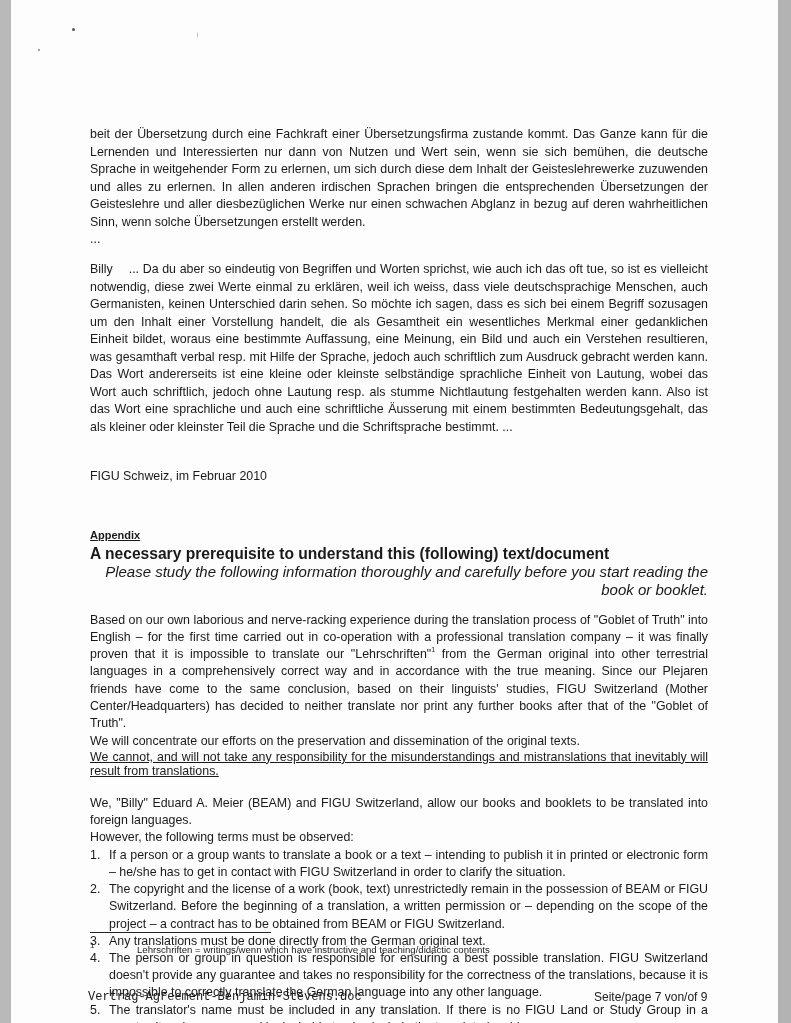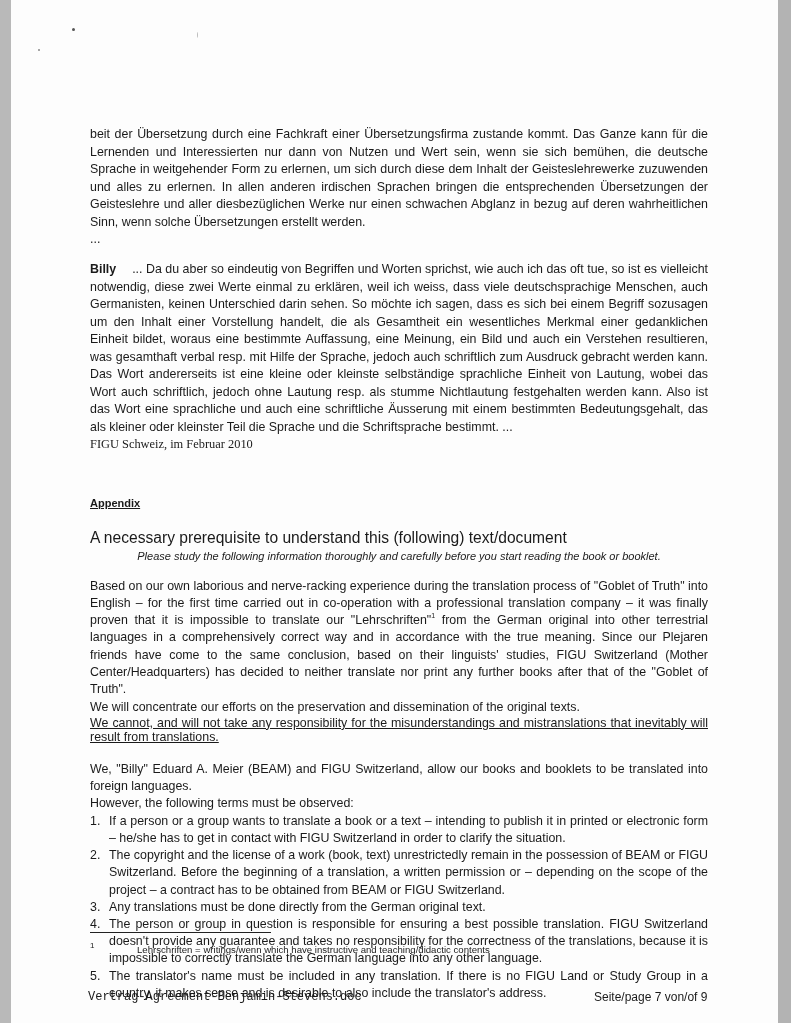--- a/index.html
+++ b/index.html
@@ -8,25 +8,25 @@
       background: #fdfdfd;
       font-family: "Liberation Sans", sans-serif;
       color: #1a1a1a;
     }
     .edge-left { position: absolute; left: 0; top: 0; width: 11px; height: 1023px; background: #b9b9b9; }
     .edge-right { position: absolute; right: 0; top: 0; width: 13px; height: 1023px; background: #b3b3b3; }
     .speck { position: absolute; background: #555; border-radius: 50%; }
     .page { position: absolute; left: 90px; top: 126px; width: 618px; }
     p { margin: 0; font-size: 12.4px; line-height: 17.5px; text-align: justify; }
     .ellipsis { font-size: 12.4px; line-height: 12px; margin-top: 2px; }
-    .billy-label { font-weight: bold; margin-right: 16px; }
+    .billy-label { font-weight: normal; margin-right: 16px; }
     .signature { margin-top: 0; }
     .appendix { font-weight: bold; text-decoration: underline; font-size: 11px; line-height: 17px; }
-    .heading { font-weight: normal; font-size: 15.6px; line-height: 19px; margin-top: 16px; }
-    .subheading { font-style: italic; font-size: 11px; line-height: 18px; text-align: center; }
+    .heading { font-weight: bold; font-size: 15.6px; line-height: 19px; }
+    .subheading { font-style: italic; font-size: 15px; line-height: 18px; text-align: right; }
     sup { font-size: 7px; line-height: 0; vertical-align: 6px; }
     ol { margin: 0; padding: 0; list-style: none; }
     ol li { position: relative; padding-left: 19px; font-size: 12.4px; line-height: 17.2px; text-align: justify; }
     ol li .num { position: absolute; left: 0; top: 0; }
     .fn-rule { position: absolute; left: 90px; top: 932px; width: 181px; height: 1px; background: #222; }
     .fn { position: absolute; left: 90px; top: 940px; width: 618px; font-size: 9.6px; line-height: 12px; }
     .fn-num { position: absolute; left: 0; top: 0; font-size: 8px; }
     .fn-text { position: absolute; left: 47px; top: 4px; white-space: nowrap; }
     .footer-left { position: absolute; left: 88px; top: 990px; font-size: 12px; white-space: nowrap; font-family: Liberation Mono, monospace; }
     .footer-right { position: absolute; left: 594px; top: 990px; font-size: 12px; white-space: nowrap; }
@@ -41,21 +41,21 @@
 <div class="speck" style="left:197px; top:32px; width:1px; height:6px; background:#bbb;"></div>
 
 <div class="page">
   <p>beit der Übersetzung durch eine Fachkraft einer Übersetzungsfirma zustande kommt. Das Ganze kann für die Lernenden und Interessierten nur dann von Nutzen und Wert sein, wenn sie sich bemühen, die deutsche Sprache in weitgehender Form zu erlernen, um sich durch diese dem Inhalt der Geisteslehrewerke zuzuwenden und alles zu erlernen. In allen anderen irdischen Sprachen bringen die entsprechenden Übersetzungen der Geisteslehre und aller diesbezüglichen Werke nur einen schwachen Abglanz in bezug auf deren wahrheitlichen Sinn, wenn solche Übersetzungen erstellt werden.</p>
   <div class="ellipsis">...</div>
 
   <p style="margin-top:16px;">
     <span class="billy-label">Billy</span><span>... Da du aber so eindeutig von Begriffen und Worten sprichst, wie auch ich das oft tue, so ist es vielleicht notwendig, diese zwei Werte einmal zu erklären, weil ich weiss, dass viele deutschsprachige Menschen, auch Germanisten, keinen Unterschied darin sehen. So möchte ich sagen, dass es sich bei einem Begriff sozusagen um den Inhalt einer Vorstellung handelt, die als Gesamtheit ein wesentliches Merkmal einer gedanklichen Einheit bildet, woraus eine bestimmte Auffassung, eine Meinung, ein Bild und auch ein Verstehen resultieren, was gesamthaft verbal resp. mit Hilfe der Sprache, jedoch auch schriftlich zum Ausdruck gebracht werden kann. Das Wort andererseits ist eine kleine oder kleinste selbständige sprachliche Einheit von Lautung, wobei das Wort auch schriftlich, jedoch ohne Lautung resp. als stumme Nichtlautung festgehalten werden kann. Also ist das Wort eine sprachliche und auch eine schriftliche Äusserung mit einem bestimmten Bedeutungsgehalt, das als kleiner oder kleinster Teil die Sprache und die Schriftsprache bestimmt. ...</span>
   </p>
 
-  <p class="signature" style="margin-top:0;font-family:Liberation Serif, serif;">FIGU Schweiz, im Februar 2010</p>
+  <p class="signature" style="margin-top:32px;">FIGU Schweiz, im Februar 2010</p>
 
   <div class="appendix" style="margin-top:41px;">Appendix</div>
 
   <div class="heading">A necessary prerequisite to understand this (following) text/document</div>
   <div class="subheading">Please study the following information thoroughly and carefully before you start reading the book or booklet.</div>
 
   <p style="margin-top:13px; line-height:17.3px;">
     <span>Based on our own laborious and nerve-racking experience during the translation process of "Goblet of Truth" into English – for the first time carried out in co-operation with a professional translation company – it was finally proven that it is impossible to translate our "Lehrschriften"</span><sup>1</sup><span> from the German original into other terrestrial languages in a comprehensively correct way and in accordance with the true meaning. Since our Plejaren friends have come to the same conclusion, based on their linguists' studies, FIGU Switzerland (Mother Center/Headquarters) has decided to neither translate nor print any further books after that of the "Goblet of Truth".</span>
   </p>
   <p style="line-height:17.3px;">We will concentrate our efforts on the preservation and dissemination of the original texts.</p>

